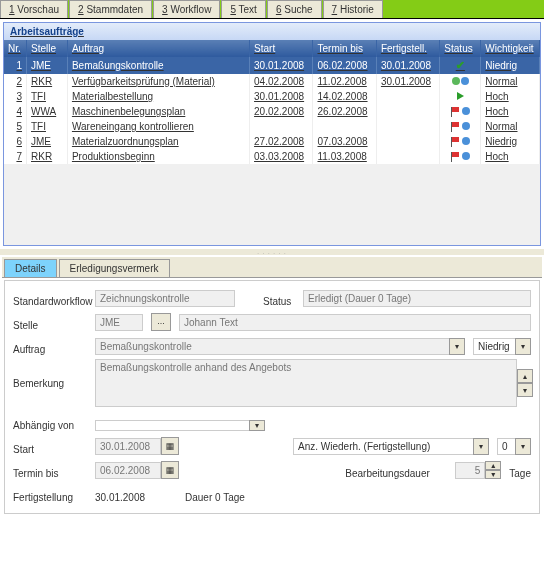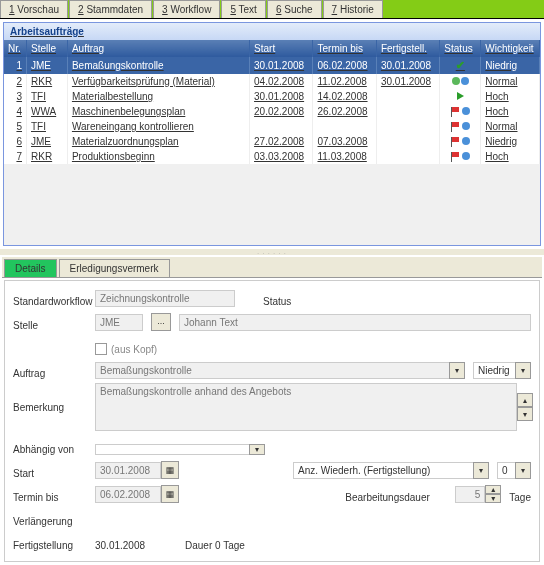--- a/index.html
+++ b/index.html
@@ -20,21 +20,21 @@
 .col-stelle { width: 40px; }
 .col-auftrag { width: 178px; }
 .col-start { width: 62px; }
 .col-termin { width: 62px; }
 .col-fertig { width: 62px; }
 .col-status { width: 40px; text-align: center; }
 .col-wicht { width: 50px; }
 .splitter { height: 6px; background: #ece9d8; text-align: center; font-size: 6px; color: #888; letter-spacing: 1px; cursor: row-resize; }
 .sub-tabs { display: flex; border-bottom: 1px solid #999; background: #ece9d8; padding-top: 2px; }
 .sub-tab { padding: 3px 10px; border: 1px solid #999; border-bottom: none; background: #ece9d8; margin-left: 2px; cursor: pointer; font-size: 10px; }
-.sub-tab.active { background: #22c55e; }
+.sub-tab.active { background: #7dd3fc; }
 .form { padding: 6px 8px; border: 1px solid #ccc; margin: 2px; }
 .row { display: flex; align-items: flex-end; margin-bottom: 4px; min-height: 20px; }
 .lbl { width: 82px; font-size: 10px; color: #333; flex-shrink: 0; }
 .fld { background: #f0f0f0; border: 1px solid #ccc; padding: 2px 4px; font-size: 10px; color: #777; }
 .fld.white { background: #fff; color: #333; }
 .btn-dots { width: 20px; height: 18px; border: 1px solid #999; background: #ece9d8; font-size: 9px; cursor: pointer; text-align: center; line-height: 15px; }
 .combo { display: flex; align-items: stretch; }
 .combo .fld { border-right: none; }
 .combo-arrow, .spin { width: 16px; border: 1px solid #999; background: #ece9d8; text-align: center; font-size: 8px; cursor: pointer; display: flex; align-items: center; justify-content: center; }
 .textarea { height: 48px; }
@@ -175,36 +175,32 @@
       <div class="sub-tab active">Details</div>
       <div class="sub-tab">Erledigungsvermerk</div>
     </div>
   <div class="form">
 
     <div class="row">
       <span class="lbl">Standardworkflow</span>
       <span class="fld" style="width:140px">Zeichnungskontrolle</span>
       <span style="width:28px"></span>
       <span class="lbl" style="width:40px">Status</span>
+      <span class="fld" style="flex:1">Erledigt (Dauer 0 Tage)</span>
     </div>
 
     <div class="row">
       <span class="lbl">Stelle</span>
       <span class="fld" style="width:48px">JME</span>
       <span class="gap"></span>
       <span class="btn-dots">...</span>
       <span class="gap"></span>
       <span class="fld" style="flex:1">Johann Text</span>
     </div>
 
-    <div class="row">
-      <span class="lbl"></span>
-      <span class="chk"></span>
-      <span style="color:#888">(aus Kopf)</span>
-    </div>
 
     <div class="row">
       <span class="lbl">Auftrag</span>
       <div class="combo" style="flex:1">
         <span class="fld" style="flex:1">Bemaßungskontrolle</span>
         <span class="combo-arrow">▾</span>
       </div>
       <span class="gap"></span>
       <div class="combo">
         <span class="fld white" style="width:42px">Niedrig</span>
@@ -254,23 +250,20 @@
       <span style="width:110px">Bearbeitungsdauer</span>
       <span class="fld" style="width:30px;text-align:right">5</span>
       <div style="display:flex;flex-direction:column">
         <span class="spin" style="height:9px">▴</span>
         <span class="spin" style="height:9px">▾</span>
       </div>
       <span class="gap"></span>
       <span>Tage</span>
     </div>
 
-    <div class="row">
-      <span class="lbl">Verlängerung</span>
-    </div>
 
     <div class="row">
       <span class="lbl">Fertigstellung</span>
       <span style="width:90px">30.01.2008</span>
       <span>Dauer 0 Tage</span>
     </div>
 
   </div>
 </div>
 

